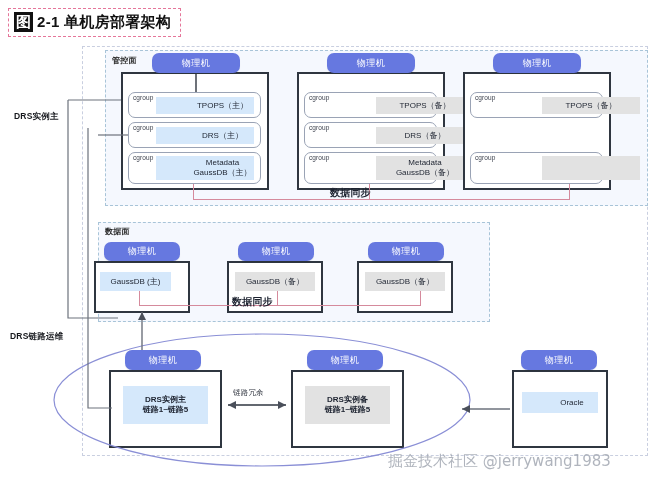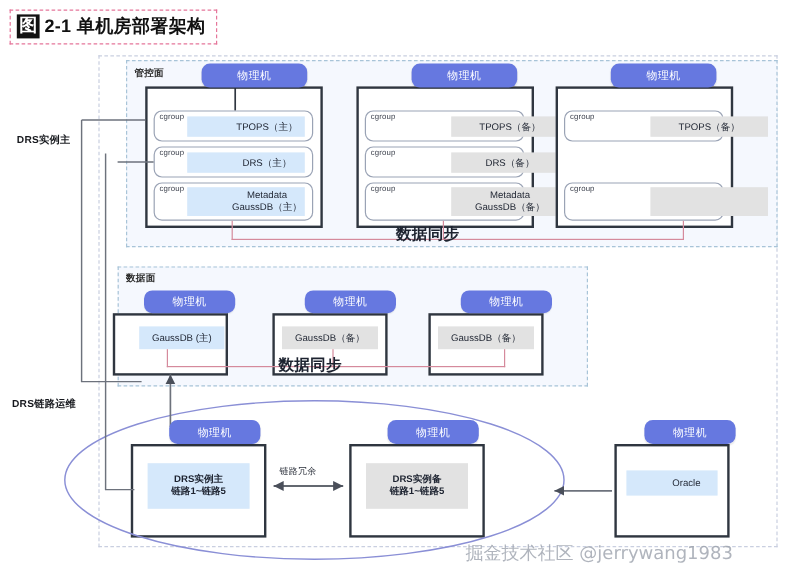--- a/index.html
+++ b/index.html
@@ -72,21 +72,20 @@
   .host-cap{
     position:absolute;
     background:#6678e0;
     color:#ffffff;
     border-radius:7px;
     font-size:9px;
     display:flex;align-items:center;justify-content:center;
     letter-spacing:0.5px;
     z-index:6;
     box-shadow:0 1px 1px rgba(0,0,0,0.08);
-    margin-left:16px;
   }
 
   
   .cgroup{
     position:absolute;
     border:1px solid #9aa3b5;
     border-radius:7px;
     background:#ffffff;
     box-sizing:border-box;
   }
@@ -118,21 +117,21 @@
   .chip.bold{font-weight:bold;}
 
   
   .ln{position:absolute;background:#4a4f5a;}
   .ln.h{height:1.2px;}
   .ln.v{width:1.2px;}
   .ln.pink{background:#d58a9c;}
 
   .sync-label{
     position:absolute;
-    font-size:13px;font-weight:bold;color:#1d2330;
+    font-size:10px;font-weight:bold;color:#1d2330;
     white-space:nowrap;letter-spacing:0.2px;
   }
   .mid-label{
     position:absolute;
     font-size:7.5px;color:#2a2f3a;
     white-space:nowrap;letter-spacing:0.2px;text-align:right;
   }
 
   
   svg.overlay{
@@ -222,21 +221,21 @@
   <div class="ln h pink" style="left:193px;top:199px;width:377px;"></div>
   <div class="ln v pink" style="left:369px;top:184px;height:16px;"></div>
   <div class="ln v pink" style="left:569px;top:184px;height:16px;"></div>
   <div class="sync-label" style="left:330px;top:186px;">数据同步</div>
 
   <div class="plane" style="left:98px;top:222px;width:392px;height:100px;"></div>
   <div class="plane-label" style="left:105px;top:226px;">数据面</div>
 
   <div class="host" style="left:94px;top:261px;width:96px;height:52px;"></div>
   <div class="host-cap" style="left:104px;top:242px;width:76px;height:19px;">物理机</div>
-  <div class="chip primary" style="left:100px;top:272px;width:71px;height:19px;margin-left:16px;">GaussDB (主)</div>
+  <div class="chip primary" style="left:100px;top:272px;width:71px;height:19px;">GaussDB (主)</div>
 
   <div class="host" style="left:227px;top:261px;width:96px;height:52px;"></div>
   <div class="host-cap" style="left:238px;top:242px;width:76px;height:19px;">物理机</div>
   <div class="chip standby" style="left:235px;top:272px;width:80px;height:19px;">GaussDB（备）</div>
 
   <div class="host" style="left:357px;top:261px;width:96px;height:52px;"></div>
   <div class="host-cap" style="left:368px;top:242px;width:76px;height:19px;">物理机</div>
   <div class="chip standby" style="left:365px;top:272px;width:80px;height:19px;">GaussDB（备）</div>
 
   <div class="ln v pink" style="left:139px;top:291px;height:15px;"></div>

